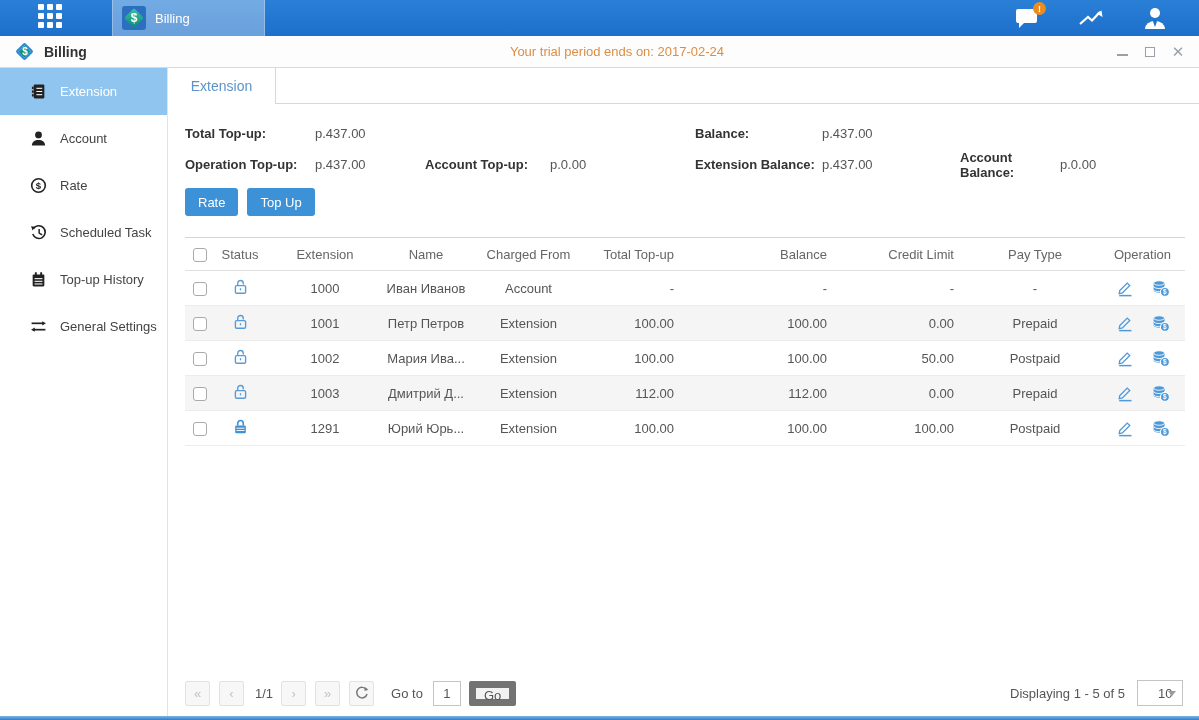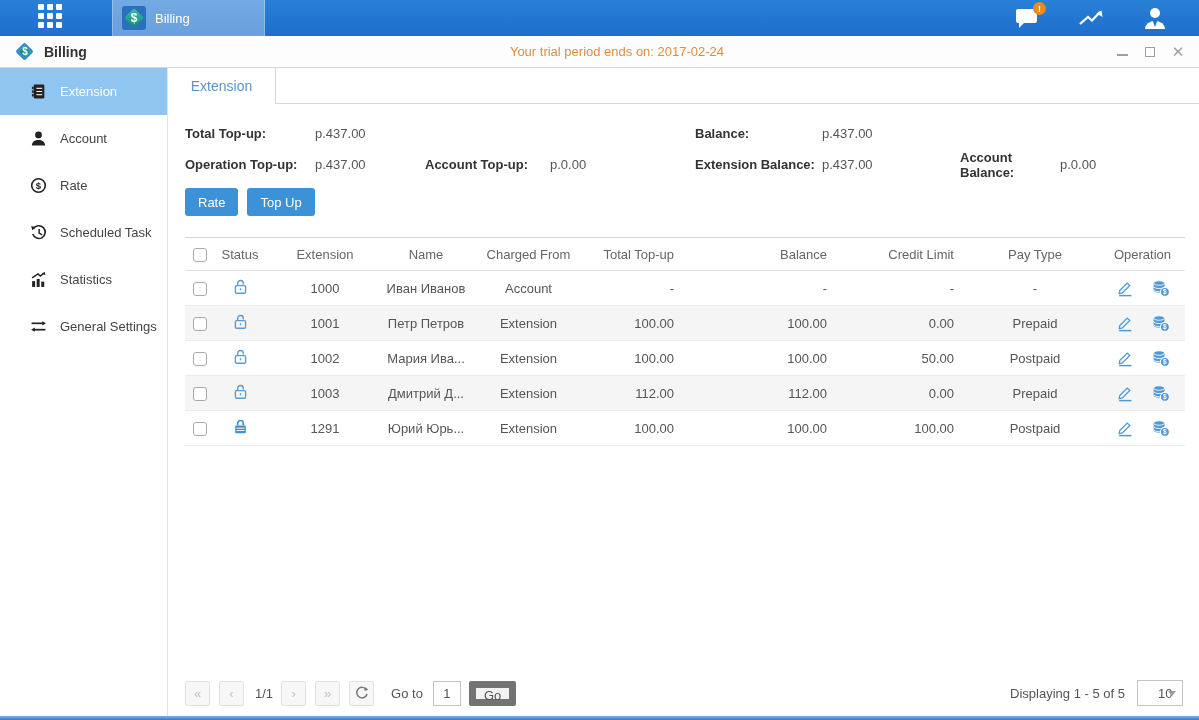--- a/index.html
+++ b/index.html
@@ -187,28 +187,29 @@
               <path d="M3.2 4.5 A6 6 0 1 1 2.6 9.5" fill="none" stroke="#222" stroke-width="1.5"></path>
               <polygon points="1,2.2 4.8,2.6 2.4,6" fill="#222"></polygon>
               <path d="M8.6 4.8 V8.6 L11.4 10.2" fill="none" stroke="#222" stroke-width="1.4"></path>
             </svg>
         </span>
         <span>Scheduled Task</span>
       </div>
       <div class="side-item">
         <span class="s-icon">
           <svg width="17" height="17" viewBox="0 0 16 16">
-              <rect x="2" y="9.5" width="2.8" height="5.5" fill="#222"></rect>
-              <rect x="6.3" y="7.5" width="2.8" height="7.5" fill="#222"></rect>
-              <rect x="10.6" y="10" width="2.8" height="5" fill="#222"></rect>
-              <path d="M2 6.5 L7.5 2.8 L9.8 4.8 L13 2" fill="none" stroke="#222" stroke-width="1.4"></path>
-              <polygon points="13.8,0.8 14.6,4 11.6,2.6" fill="#222"></polygon>
-            </svg>
-        </span>
-        <span>Statistics</span>
+              <rect x="2.5" y="3.2" width="11" height="11.3" rx="1" fill="#222"></rect>
+              <rect x="4.6" y="1.2" width="1.8" height="3.4" fill="#222"></rect>
+              <rect x="9.6" y="1.2" width="1.8" height="3.4" fill="#222"></rect>
+              <line x1="4.3" y1="7.2" x2="11.7" y2="7.2" stroke="#fff" stroke-width="1"></line>
+              <line x1="4.3" y1="9.7" x2="11.7" y2="9.7" stroke="#fff" stroke-width="1"></line>
+              <line x1="4.3" y1="12.2" x2="11.7" y2="12.2" stroke="#fff" stroke-width="1"></line>
+            </svg>
+        </span>
+        <span>Top-up History</span>
       </div>
       <div class="side-item">
         <span class="s-icon">
           <svg width="17" height="17" viewBox="0 0 16 16">
               <line x1="1.5" y1="5" x2="13" y2="5" stroke="#222" stroke-width="1.6"></line>
               <polygon points="15,5 11.5,3 11.5,7" fill="#222"></polygon>
               <line x1="3" y1="11" x2="14.5" y2="11" stroke="#222" stroke-width="1.6"></line>
               <polygon points="1,11 4.5,9 4.5,13" fill="#222"></polygon>
             </svg>
         </span>

